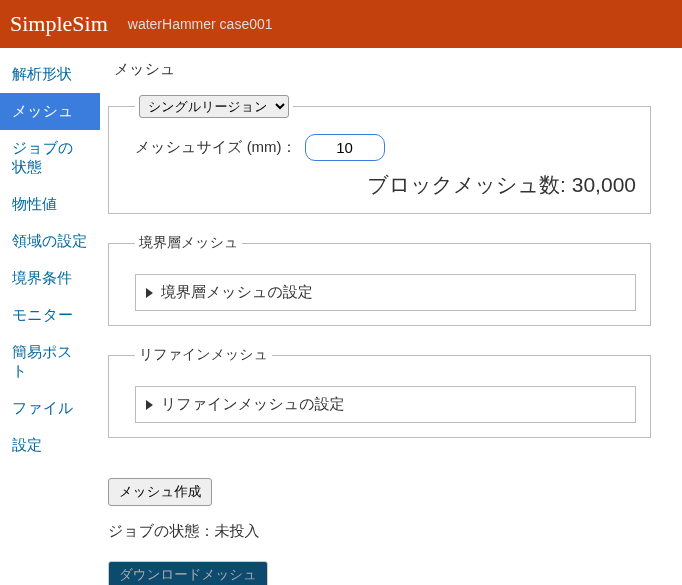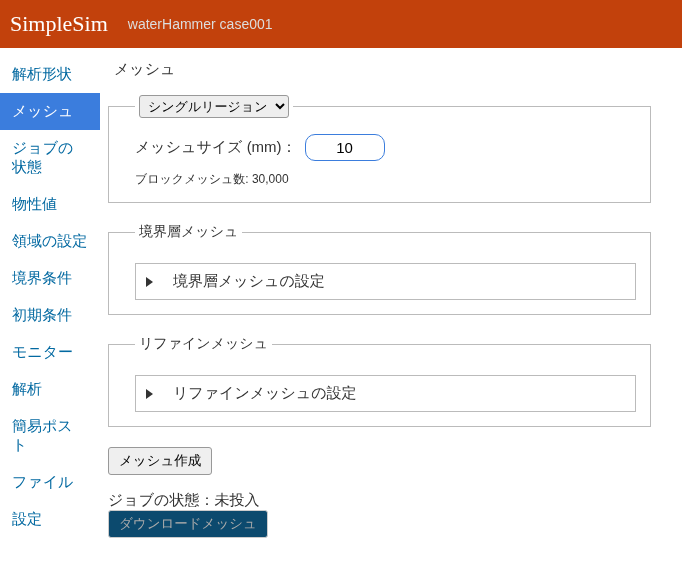--- a/index.html
+++ b/index.html
@@ -84,51 +84,53 @@
   }
   input.num {
     width: 80px;
     text-align: center;
     font-size: 15px;
     padding: 4px 6px;
     border: 1px solid #3b7ddd;
     border-radius: 10px;
   }
   .stat {
-    font-size: 12px;
+    font-size: 21px;
+    text-align: right;
   }
   details {
     border: 1px solid #bbb;
     margin-top: 6px;
   }
   summary {
     padding: 8px 10px;
     cursor: pointer;
     font-size: 15px;
     list-style: none;
     display: flex;
     align-items: center;
-    gap: 20px;
+    gap: 8px;
   }
   summary::-webkit-details-marker { display: none; }
   .tri {
     display: inline-block;
     width: 0; height: 0;
     border-top: 5px solid transparent;
     border-bottom: 5px solid transparent;
     border-left: 7px solid #333;
   }
   button.action {
     font-size: 13.5px;
     padding: 4px 10px;
     background: #efefef;
     border: 1px solid #999;
     border-radius: 3px;
     cursor: pointer;
     margin-bottom: 16px;
+    margin-top: 20px;
   }
   button.action:disabled {
     color: #aaa;
     border-color: #ccc;
     background: #0c4a6e;
     cursor: default;
   }
   .status {
     font-size: 15px;
     margin-bottom: 0;
@@ -143,23 +145,21 @@
 </div>
 
 <div class="layout">
   <div class="sidebar">
     <div class="sidebar-item">解析形状</div>
     <div class="sidebar-item active">メッシュ</div>
     <div class="sidebar-item">ジョブの状態</div>
     <div class="sidebar-item">物性値</div>
     <div class="sidebar-item">領域の設定</div>
     <div class="sidebar-item">境界条件</div>
-    <div class="sidebar-item">初期条件</div>
     <div class="sidebar-item">モニター</div>
-    <div class="sidebar-item">解析</div>
     <div class="sidebar-item">簡易ポスト</div>
     <div class="sidebar-item">ファイル</div>
     <div class="sidebar-item">設定</div>
   </div>
 
   <div class="main">
     <div class="page-title">メッシュ</div>
 
     <fieldset>
       <legend>

